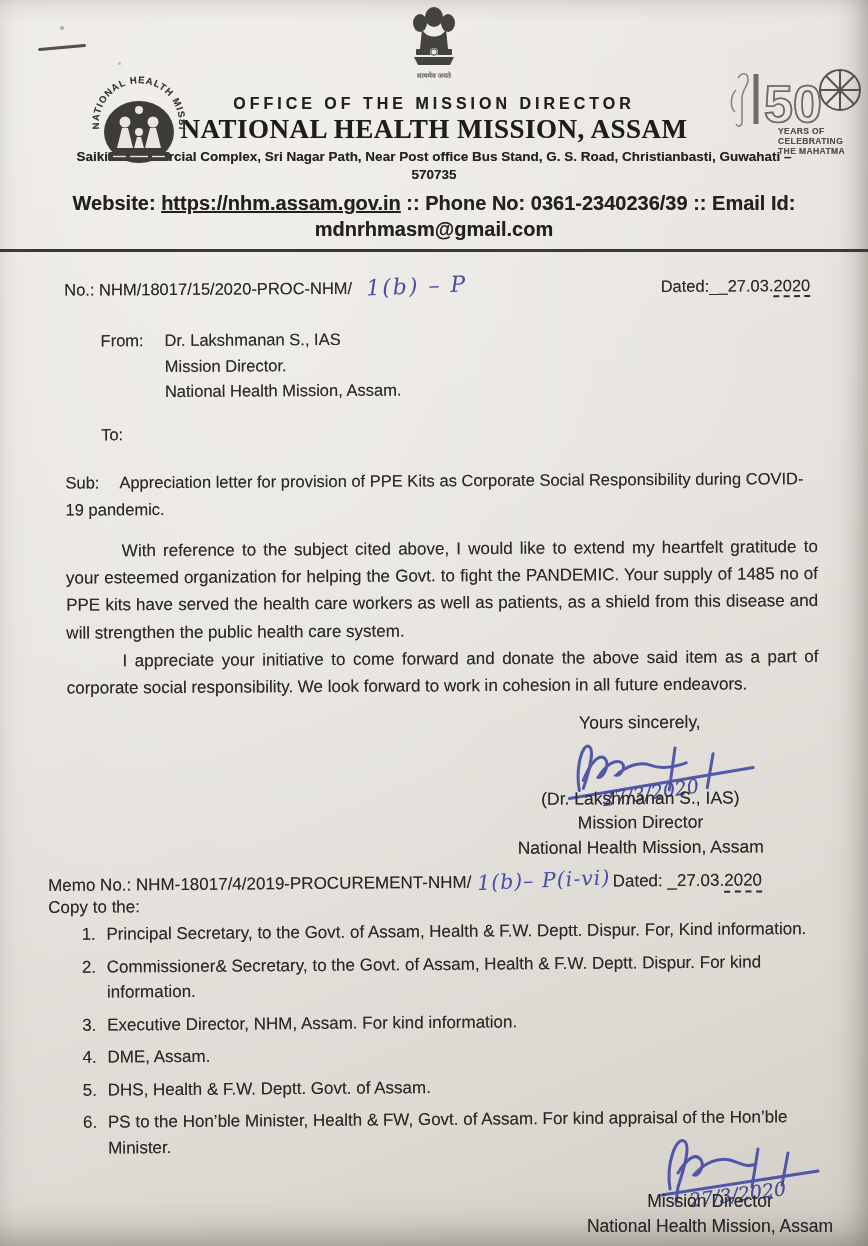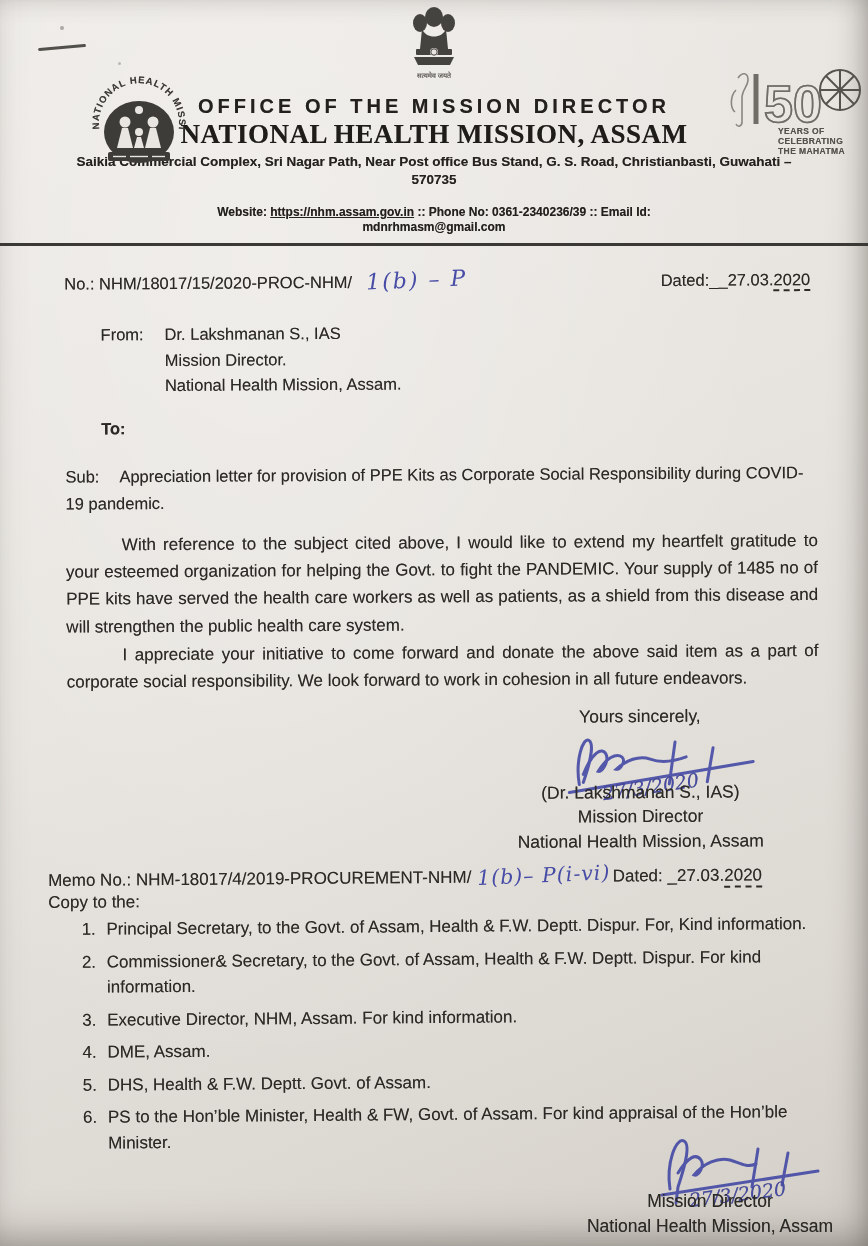--- a/index.html
+++ b/index.html
@@ -24,41 +24,41 @@
   .staple { position:absolute; left:38px; top:46px; width:48px; height:3px;
             background:#51504a; transform:rotate(-5deg); border-radius:2px; }
   .speck1 { position:absolute; left:60px; top:26px; width:4px; height:4px; border-radius:50%; background:rgba(90,85,78,.45); }
   .speck2 { position:absolute; left:118px; top:62px; width:3px; height:3px; border-radius:50%; background:rgba(90,85,78,.35); }
 
   
   .letterhead { position:relative; text-align:center; padding-top:5px; }
   .emblem-wrap { height:82px; }
   .nhm-logo { position:absolute; left:88px; top:70px; }
   .logo150 { position:absolute; right:2px; top:60px; }
-  .office-line { margin-top:8px; font-weight:bold; font-size:20px; letter-spacing:4px; color:#23211e; }
+  .office-line { margin-top:8px; font-weight:bold; font-size:16px; letter-spacing:4px; color:#23211e; }
   .org-name { margin-top:1px; font-family:"Liberation Serif", serif; font-weight:bold; font-size:27px; letter-spacing:.5px; color:#1f1d1a; }
   .addr { margin-top:3px; font-size:13.5px; font-weight:bold; line-height:1.32; color:#25231f; padding:0 60px; }
-  .contact { margin-top:16px; font-size:12px; font-weight:bold; line-height:1.3; color:#23211e; }
+  .contact { margin-top:6px; font-size:20px; font-weight:bold; line-height:1.3; color:#23211e; }
   .contact .url { text-decoration:underline; }
   .rule { margin-top:7px; border:0; border-top:3px solid #3b3936; }
 
   
   .main { padding:24px 52px 0 64px; transform:rotate(-.35deg); transform-origin:top left; }
   .ref-row { display:flex; align-items:baseline; font-size:16.5px; white-space:nowrap; }
   .hand { font-family:"DejaVu Serif", serif; font-style:italic; color:#474ca6;
           font-size:22px; letter-spacing:2px; display:inline-block; transform:rotate(-2deg);
           text-shadow:none; }
   .ref-row .hand { margin-left:14px; }
   .ref-row .dated { margin-left:auto; margin-right:6px; }
   .dashed-year { border-bottom:2px dashed #2d2b27; padding-bottom:1px; }
 
   .addr-block { display:flex; margin-top:28px; font-size:16.5px; line-height:1.55; }
   .addr-block .lbl { width:64px; flex:0 0 auto;margin-left:36px; }
   .to-block { margin-top:17px; }
-  .to-block .lbl { width:48px;font-weight:bold; }
+  .to-block .lbl { width:48px; }
 
   .sub-par { margin-top:22px; font-size:16.5px; line-height:1.6; }
   .sub-par .lbl { margin-right:20px;margin-top:32px; }
 
   .body-par { margin-top:15px; font-size:17px; line-height:1.6; text-align:justify; text-indent:56px; }
   .body-par.second { margin-top:1px; }
 
   
   .closing { position:relative; width:310px; margin:12px 24px 0 auto; text-align:center; font-size:17.5px; line-height:1.38; }
   .sig-svg { display:block; margin:-4px auto -30px 70px; }

